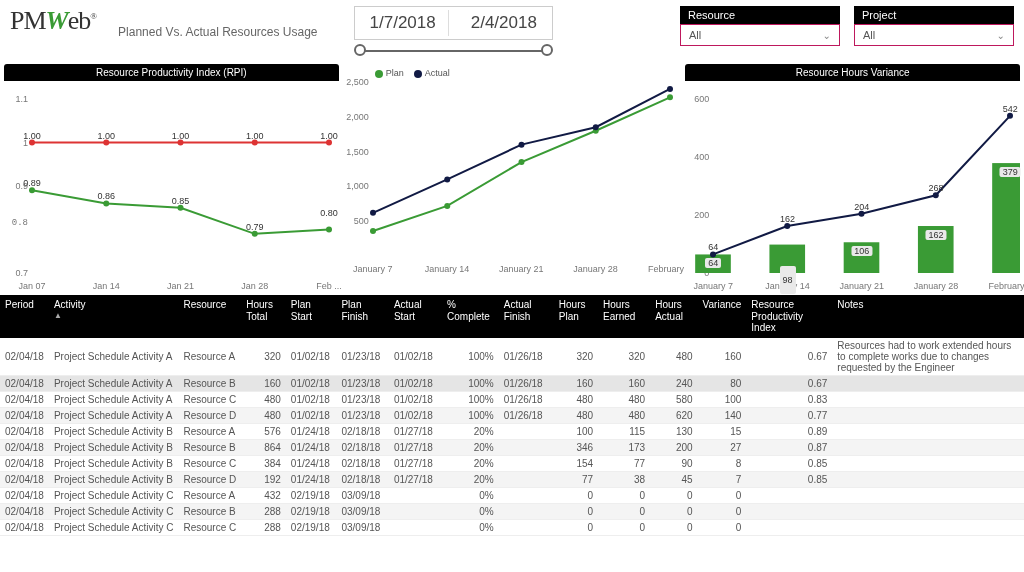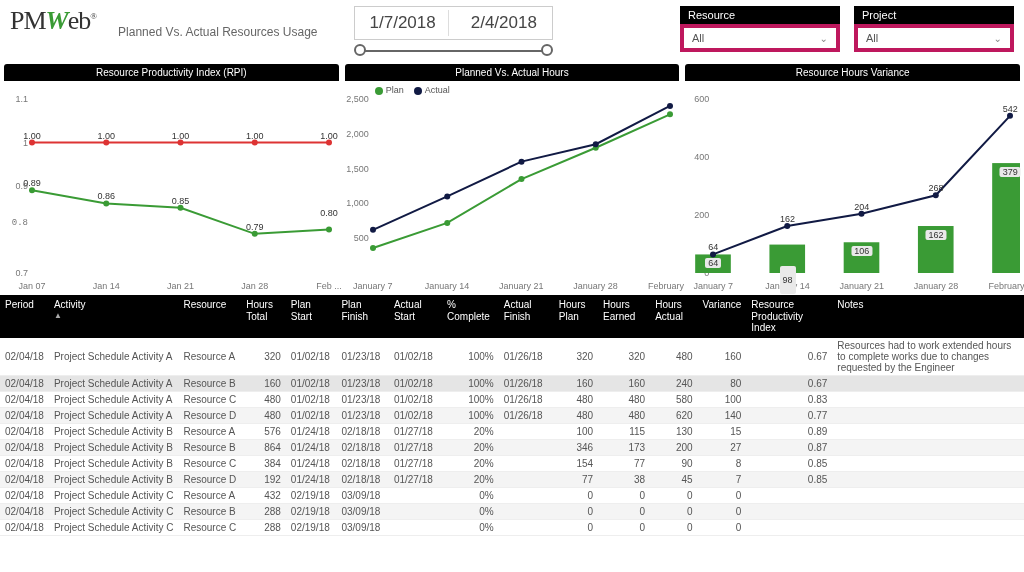--- a/index.html
+++ b/index.html
@@ -12,21 +12,21 @@
 .date-slider { margin-left: 20px; }
 .date-boxes { display: flex; gap: 10px; border: 1px solid #ccc; padding: 3px; }
 .date-box { padding: 3px 12px; font-size: 17px; color: #454545; border-right: 1px solid #ddd; }
 .date-box:last-child { border-right: none; }
 .slider-track { position: relative; height: 14px; margin-top: 4px; }
 .slider-line { position: absolute; top: 6px; left: 6px; right: 6px; height: 2px; background: #666; }
 .slider-handle { position: absolute; top: 0; width: 12px; height: 12px; border: 2px solid #666; border-radius: 50%; background: #fff; }
 .filters { margin-left: auto; display: flex; gap: 14px; }
 .filter { width: 160px; }
 .filter-label { background: #000; color: #fff; padding: 3px 8px; font-size: 11px; }
-.filter-select { border: 4px solid #be185d; padding: 4px 8px; display: flex; justify-content: space-between; align-items: center; font-size: 11px; color: #555; cursor: pointer; }
+.filter-select { border: 1px solid #be185d; padding: 4px 8px; display: flex; justify-content: space-between; align-items: center; font-size: 11px; color: #555; cursor: pointer; }
 .chev { font-size: 10px; color: #888; }
 
 .charts { display: flex; gap: 6px; padding: 0 4px; }
 .chart-panel { flex: 1; }
 .chart-title { background: #000; color: #fff; text-align: center; padding: 3px 0; font-size: 10px; border-radius: 3px 3px 0 0; }
 .chart-body { height: 210px; position: relative; background: #fff; }
 .y-tick { position: absolute; left: 0; width: 24px; text-align: right; font-size: 9px; color: #777; }
 .x-tick { position: absolute; bottom: 0; font-size: 9px; color: #777; transform: translateX(-50%); white-space: nowrap; }
 svg { position: absolute; }
 .legend { position: absolute; top: 4px; left: 30px; display: flex; gap: 10px; font-size: 9px; color: #555; }
@@ -113,21 +113,20 @@
         <div class="data-label" style="left: 325px; top: 127px;">0.80</div>
         <div class="data-label" style="left: 28px; top: 49.5px;">1.00</div>
         <div class="data-label" style="left: 102.25px; top: 49.5px;">1.00</div>
         <div class="data-label" style="left: 176.5px; top: 49.5px;">1.00</div>
         <div class="data-label" style="left: 250.75px; top: 49.5px;">1.00</div>
         <div class="data-label" style="left: 325px; top: 49.5px;">1.00</div>
       </div>
   </div>
 
   <div class="chart-panel">
-    <div class="chart-title">Planned Vs. Actual Hours</div>
     <div class="chart-body" id="c2">
         <div class="y-tick" style="top: 152.2px;">500</div>
         <div class="y-tick" style="top: 117.4px;">1,000</div>
         <div class="y-tick" style="top: 82.6px;">1,500</div>
         <div class="y-tick" style="top: 47.8px;">2,000</div>
         <div class="y-tick" style="top: 13px;">2,500</div>
         <div class="x-tick" style="left: 28px;">January 7</div>
         <div class="x-tick" style="left: 102.25px;">January 14</div>
         <div class="x-tick" style="left: 176.5px;">January 21</div>
         <div class="x-tick" style="left: 250.75px;">January 28</div>

